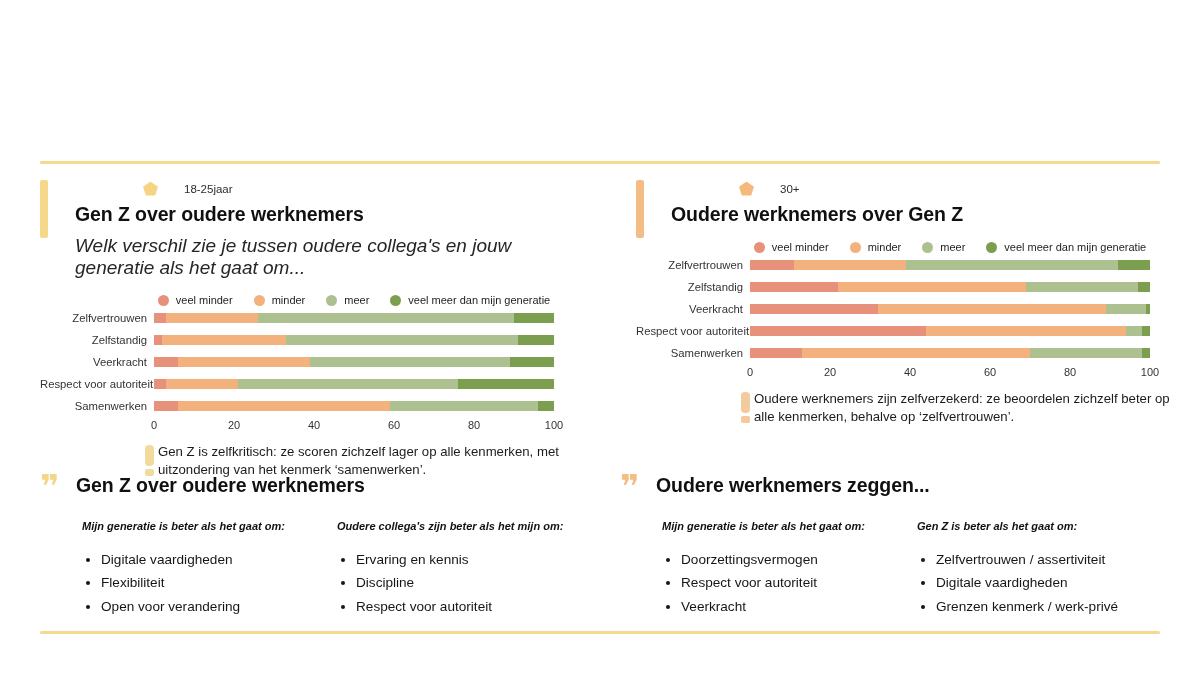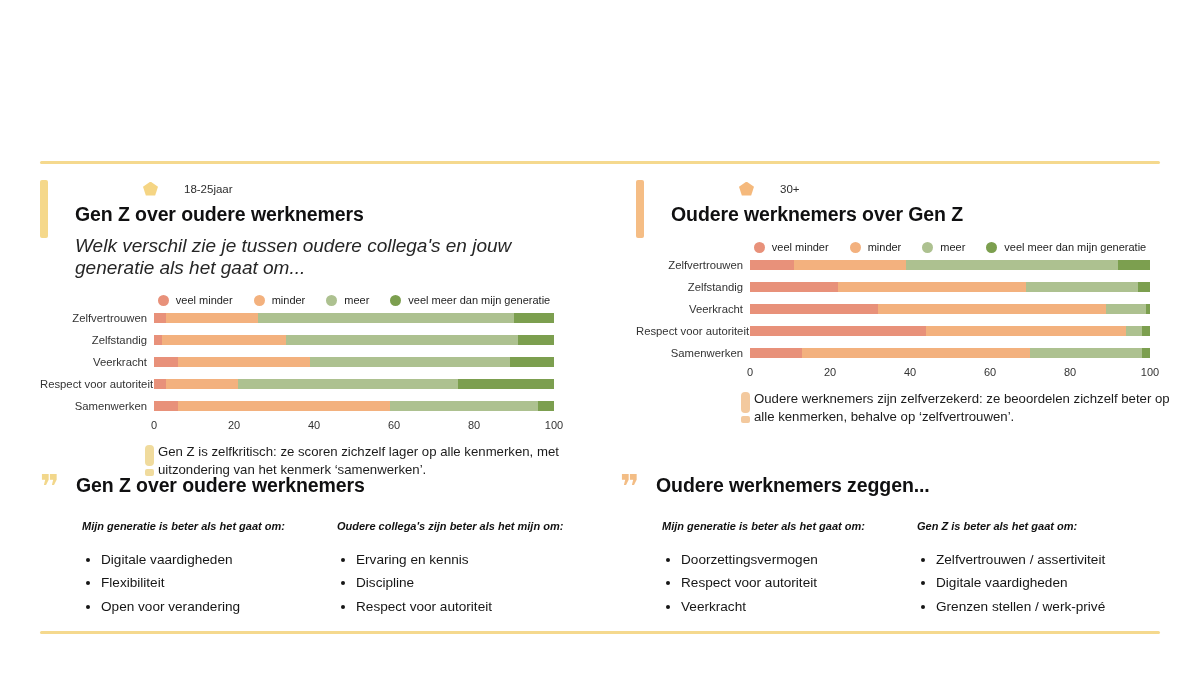--- a/index.html
+++ b/index.html
@@ -279,18 +279,18 @@
             <li>Doorzettingsvermogen</li>
             <li>Respect voor autoriteit</li>
             <li>Veerkracht</li>
           </ul>
         </div>
         <div class="quote-col">
           <div class="quote-lead">Gen Z is beter als het gaat om:</div>
           <ul class="quote-list">
             <li>Zelfvertrouwen / assertiviteit</li>
             <li>Digitale vaardigheden</li>
-            <li>Grenzen stellen / werk-privé</li>
+            <li>Grenzen kenmerk / werk-privé</li>
           </ul>
         </div>
       </div>
     </section>
   </div>
 
 </body></html>

